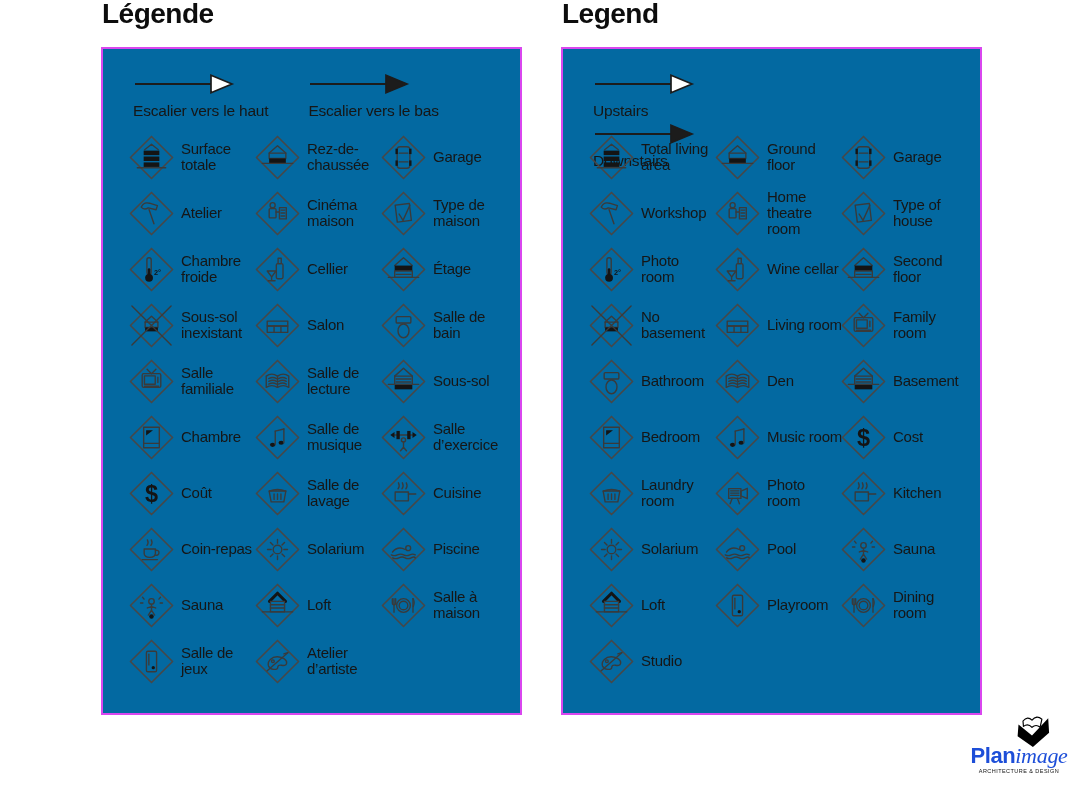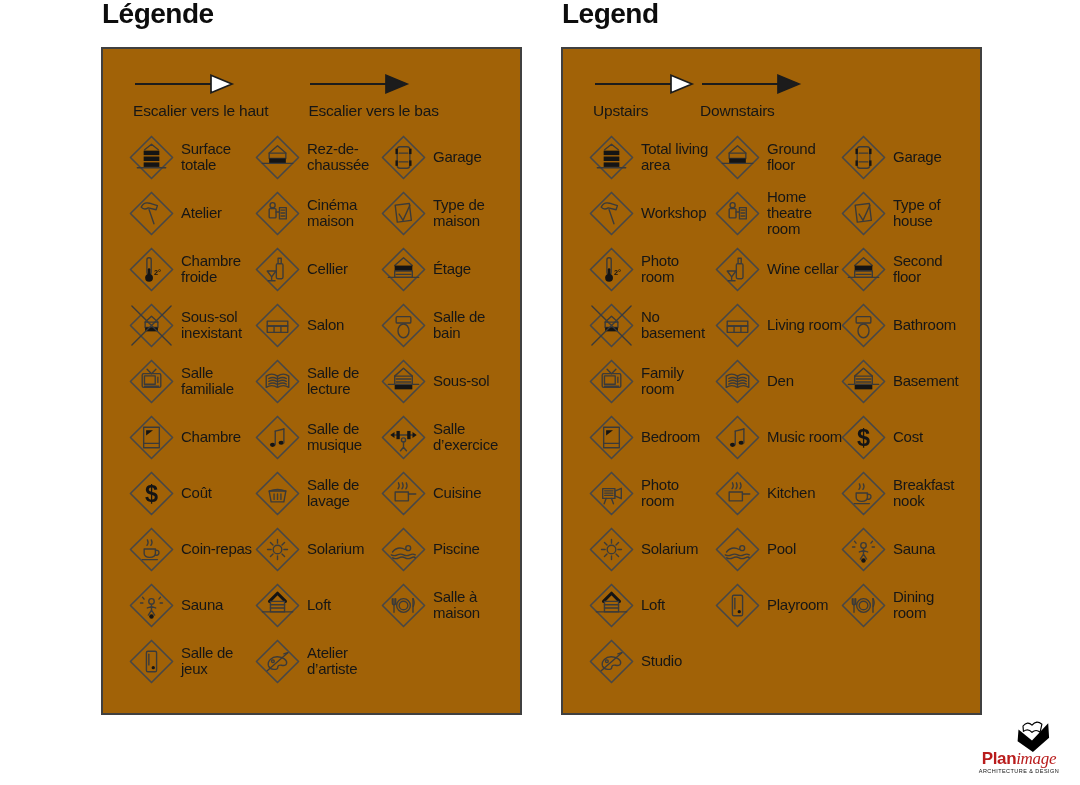--- a/index.html
+++ b/index.html
@@ -4,39 +4,39 @@
 <style>
   html,body{margin:0;padding:0;background:#fff;}
   body{width:1080px;height:785px;position:relative;overflow:hidden;
        font-family:"Liberation Sans",sans-serif;color:#161616;}
   .panel{position:absolute;top:0;width:421px;}
   .panel-fr{left:101px;}
   .panel-en{left:561px;}
   .title{position:absolute;top:-2px;left:1px;margin:0;font-size:28px;font-weight:bold;
          letter-spacing:-0.5px;color:#0d0d0d;white-space:nowrap;}
   .box{position:absolute;top:47px;left:0;width:417px;height:664px;
-       border:2px solid #404040;background:#a16207;text-decoration:underline;}
+       border:2px solid #d946ef;background:#0369a1;text-decoration:underline;}
   .arrows{position:absolute;top:24px;left:30px;display:flex;gap:40px;}
-  .panel-en .arrows{gap:3px;}
+  .panel-en .arrows{gap:3px;flex-direction:column;}
   .arrow-item{display:flex;flex-direction:column;gap:7px;}
   .arrow-icon svg{width:104px;height:22px;display:block;}
   .alabel{font-size:15.5px;letter-spacing:-0.2px;white-space:nowrap;color:#161616;}
   .grid{position:absolute;top:80px;left:25px;display:grid;
         grid-template-columns:126px 126px 140px;grid-auto-rows:56px;}
   .cell{display:flex;align-items:center;gap:6px;}
   .icsp{width:47px;height:47px;flex:0 0 auto;}
   .icsp svg{width:47px;height:47px;display:block;overflow:visible;}
   .ic *{stroke:#3a3a3a;fill:none;stroke-width:1.4;stroke-linecap:round;stroke-linejoin:round;}
   .ic .dia{stroke:#474747;stroke-width:1.6;}
   .label{flex:0 0 75px;font-size:15px;line-height:1.07;letter-spacing:-0.25px;color:#161616;}
   .logo{position:absolute;right:13px;bottom:11px;width:96px;display:flex;
         flex-direction:column;align-items:center;}
   .logo-mark{align-self:flex-end;margin-right:14px;}
   .logo-mark svg{width:42px;height:36px;display:block;}
-  .brand{font-size:17px;line-height:1;margin-top:-3px;white-space:nowrap;color:#b91c1c;}
+  .brand{font-size:22px;line-height:1;margin-top:-3px;white-space:nowrap;color:#1d4ed8;}
   .brand-plan{font-weight:bold;letter-spacing:-0.4px;}
   .brand-image{font-style:italic;font-family:"Liberation Serif",serif;letter-spacing:-0.3px;}
   .tagline{font-size:5.5px;letter-spacing:0.45px;color:#111;margin-top:1.5px;white-space:nowrap;}
 </style>
 </head>
 <body>
 
 <main id="sheet">
     <section class="panel panel-fr">
       <h2 class="title">Légende</h2>
@@ -561,43 +561,43 @@
                 <rect x="13.5" y="24.5" width="21" height="6.5"></rect>
                 <path d="M20.5 24.5V31M27.5 24.5V31" stroke-width="1.1"></path>
               </svg>
             </span>
             <span class="label">Living room</span>
           </div>
           <div class="cell">
             <span class="icsp">
               <svg class="ic" viewBox="0 0 48 48">
                 <path class="dia" d="M24 2.5L45.5 24 24 45.5 2.5 24Z"></path>
-                <rect x="16.5" y="15" width="15" height="6.5" rx="1.2"></rect>
-                <ellipse cx="24" cy="29.5" rx="5.6" ry="7"></ellipse>
-              </svg>
-            </span>
-            <span class="label">Bathroom</span>
-          </div>
-          <div class="cell">
-            <span class="icsp">
-              <svg class="ic" viewBox="0 0 48 48">
-                <path class="dia" d="M24 2.5L45.5 24 24 45.5 2.5 24Z"></path>
                 <path d="M19.5 11.5l4.5 4.5 4.5-4.5" stroke-width="1.1"></path>
                 <rect x="14.5" y="16" width="19" height="14" rx="1.5"></rect>
                 <rect x="16.8" y="18.3" width="11" height="8.5" stroke-width="1"></rect>
                 <path d="M30.5 19.5v5.5" stroke-width="1"></path>
                 <path d="M16.8 28.8h14.5" stroke-width="1.8"></path>
               </svg>
             </span>
             <span class="label">Family room</span>
           </div>
           <div class="cell">
             <span class="icsp">
               <svg class="ic" viewBox="0 0 48 48">
                 <path class="dia" d="M24 2.5L45.5 24 24 45.5 2.5 24Z"></path>
+                <rect x="16.5" y="15" width="15" height="6.5" rx="1.2"></rect>
+                <ellipse cx="24" cy="29.5" rx="5.6" ry="7"></ellipse>
+              </svg>
+            </span>
+            <span class="label">Bathroom</span>
+          </div>
+          <div class="cell">
+            <span class="icsp">
+              <svg class="ic" viewBox="0 0 48 48">
+                <path class="dia" d="M24 2.5L45.5 24 24 45.5 2.5 24Z"></path>
                 <path d="M12.5 18.5q5.5-4 11.5 0 6-4 11.5 0v11.5q-5.5-3.5-11.5 0-6-3.5-11.5 0z"></path>
                 <path d="M24 18.5V30" stroke-width="1.1"></path>
                 <path d="M15 21q4.5-2.2 8 0M15 23.8q4.5-2.2 8 0M15 26.6q4.5-2.2 8 0M25 21q4.5-2.2 8 0M25 23.8q4.5-2.2 8 0M25 26.6q4.5-2.2 8 0" stroke-width="0.8"></path>
               </svg>
             </span>
             <span class="label">Den</span>
           </div>
           <div class="cell">
             <span class="icsp">
               <svg class="ic" viewBox="0 0 48 48">
@@ -640,50 +640,49 @@
                 <path class="dia" d="M24 2.5L45.5 24 24 45.5 2.5 24Z"></path>
                 <text x="24" y="32.5" text-anchor="middle" style="fill:#141414;stroke:none;font:bold 24px 'Liberation Sans',sans-serif">$</text>
               </svg>
             </span>
             <span class="label">Cost</span>
           </div>
           <div class="cell">
             <span class="icsp">
               <svg class="ic" viewBox="0 0 48 48">
                 <path class="dia" d="M24 2.5L45.5 24 24 45.5 2.5 24Z"></path>
+                <path d="M15.5 21.5h17l-2 11h-13z"></path>
+                <path d="M15.5 21.5q8.5-3.2 17 0" stroke-width="1.8"></path>
+                <path d="M20.5 24.5v5.5M24 24.5v5.5M27.5 24.5v5.5" stroke-width="0.9"></path>
+              </svg>
+            </span>
+            <span class="label">Laundry room</span>
+          </div>
+          <div class="cell">
+            <span class="icsp">
+              <svg class="ic" viewBox="0 0 48 48">
+                <path class="dia" d="M24 2.5L45.5 24 24 45.5 2.5 24Z"></path>
                 <rect x="15" y="19" width="12.5" height="10"></rect>
                 <path d="M17 21.3h8.5M17 23.6h8.5M17 25.9h8.5" stroke-width="0.8"></path>
                 <path d="M27.5 21.5l6.5-2.8v10.6l-6.5-2.8z"></path>
                 <path d="M18.5 29l-2 5.5M24 29l2 5.5" stroke-width="1.1"></path>
               </svg>
             </span>
             <span class="label">Photo room</span>
           </div>
           <div class="cell">
             <span class="icsp">
               <svg class="ic" viewBox="0 0 48 48">
                 <path class="dia" d="M24 2.5L45.5 24 24 45.5 2.5 24Z"></path>
                 <rect x="15.5" y="22.5" width="13.5" height="9"></rect>
                 <path d="M29 24.5h7.5" stroke-width="1.5"></path>
                 <path d="M18.8 13q1.8 3.2-.4 6.2M22.8 13q1.8 3.2-.4 6.2M26.8 13q1.8 3.2-.4 6.2" stroke-width="1"></path>
               </svg>
             </span>
             <span class="label">Kitchen</span>
-          </div>
-          <div class="cell">
-            <span class="icsp">
-              <svg class="ic" viewBox="0 0 48 48">
-                <path class="dia" d="M24 2.5L45.5 24 24 45.5 2.5 24Z"></path>
-                <path d="M16.5 23.5h11.5v4.3q0 4.2-5.75 4.2t-5.75-4.2z"></path>
-                <path d="M28 24.8q3.8-.3 3.6 2.6t-4.1 2.4" stroke-width="1.1"></path>
-                <path d="M14.5 34.3h15.5" stroke-width="1.3"></path>
-                <path d="M19.8 14.2q1.6 3-.4 5.6M23.8 14.2q1.6 3-.4 5.6" stroke-width="1"></path>
-              </svg>
-            </span>
-            <span class="label">Breakfast nook</span>
           </div>
           <div class="cell">
             <span class="icsp">
               <svg class="ic" viewBox="0 0 48 48">
                 <path class="dia" d="M24 2.5L45.5 24 24 45.5 2.5 24Z"></path>
                 <circle cx="24" cy="24" r="4.4"></circle>
                 <path d="M24 13.8v3.7M24 30.5v3.7M13.8 24h3.7M30.5 24h3.7M16.8 16.8l2.6 2.6M28.6 28.6l2.6 2.6M31.2 16.8l-2.6 2.6M19.4 28.6l-2.6 2.6" stroke-width="1.2"></path>
               </svg>
             </span>
             <span class="label">Solarium</span>

